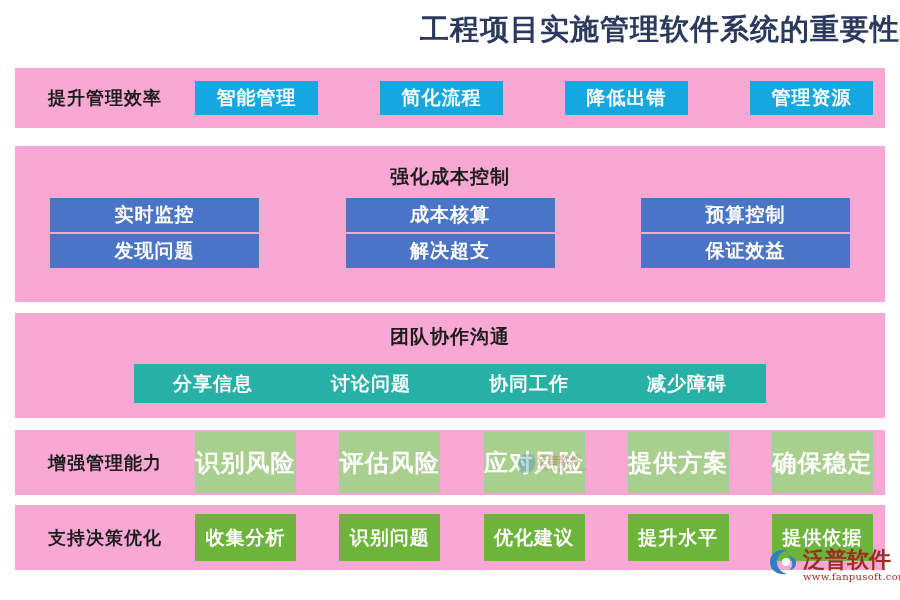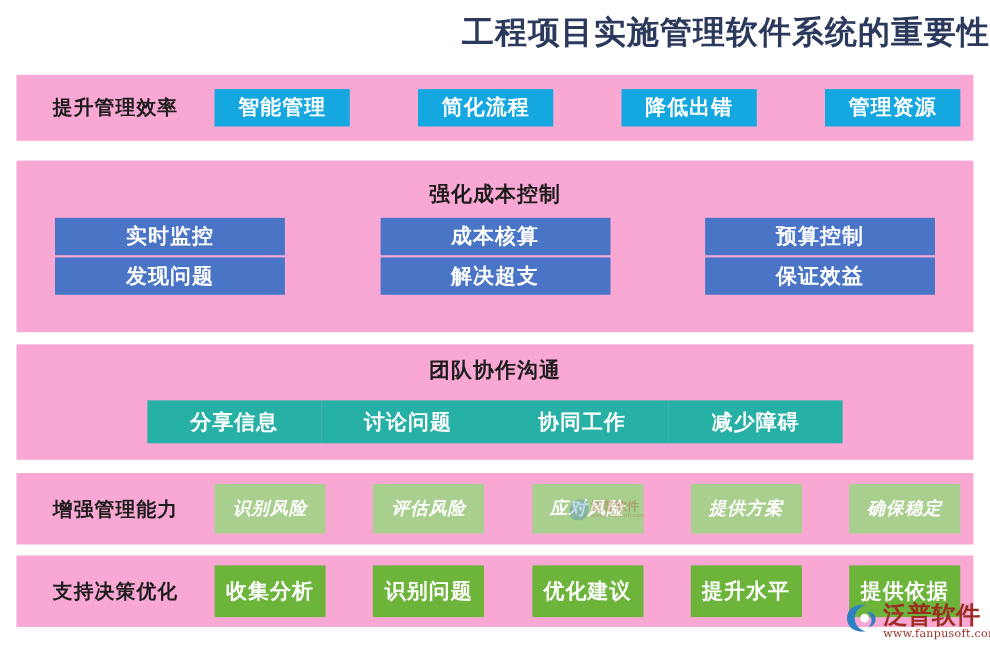--- a/index.html
+++ b/index.html
@@ -100,24 +100,23 @@
   .chip-teal {
     background: #27b0a5;
     font-size: 19px;
     width: 158px;
     height: 39px;
   }
 
   
   .chip-pale {
     background: #a8cf8d;
-    font-size: 16px;
+    font-size: 24px;
     width: 101px;
-    height: 45px;
-    font-style: italic;
+    height: 61px;
   }
 
   
   .chip-green {
     background: #6cb43a;
     font-size: 19px;
     width: 101px;
     height: 47px;
   }
 

